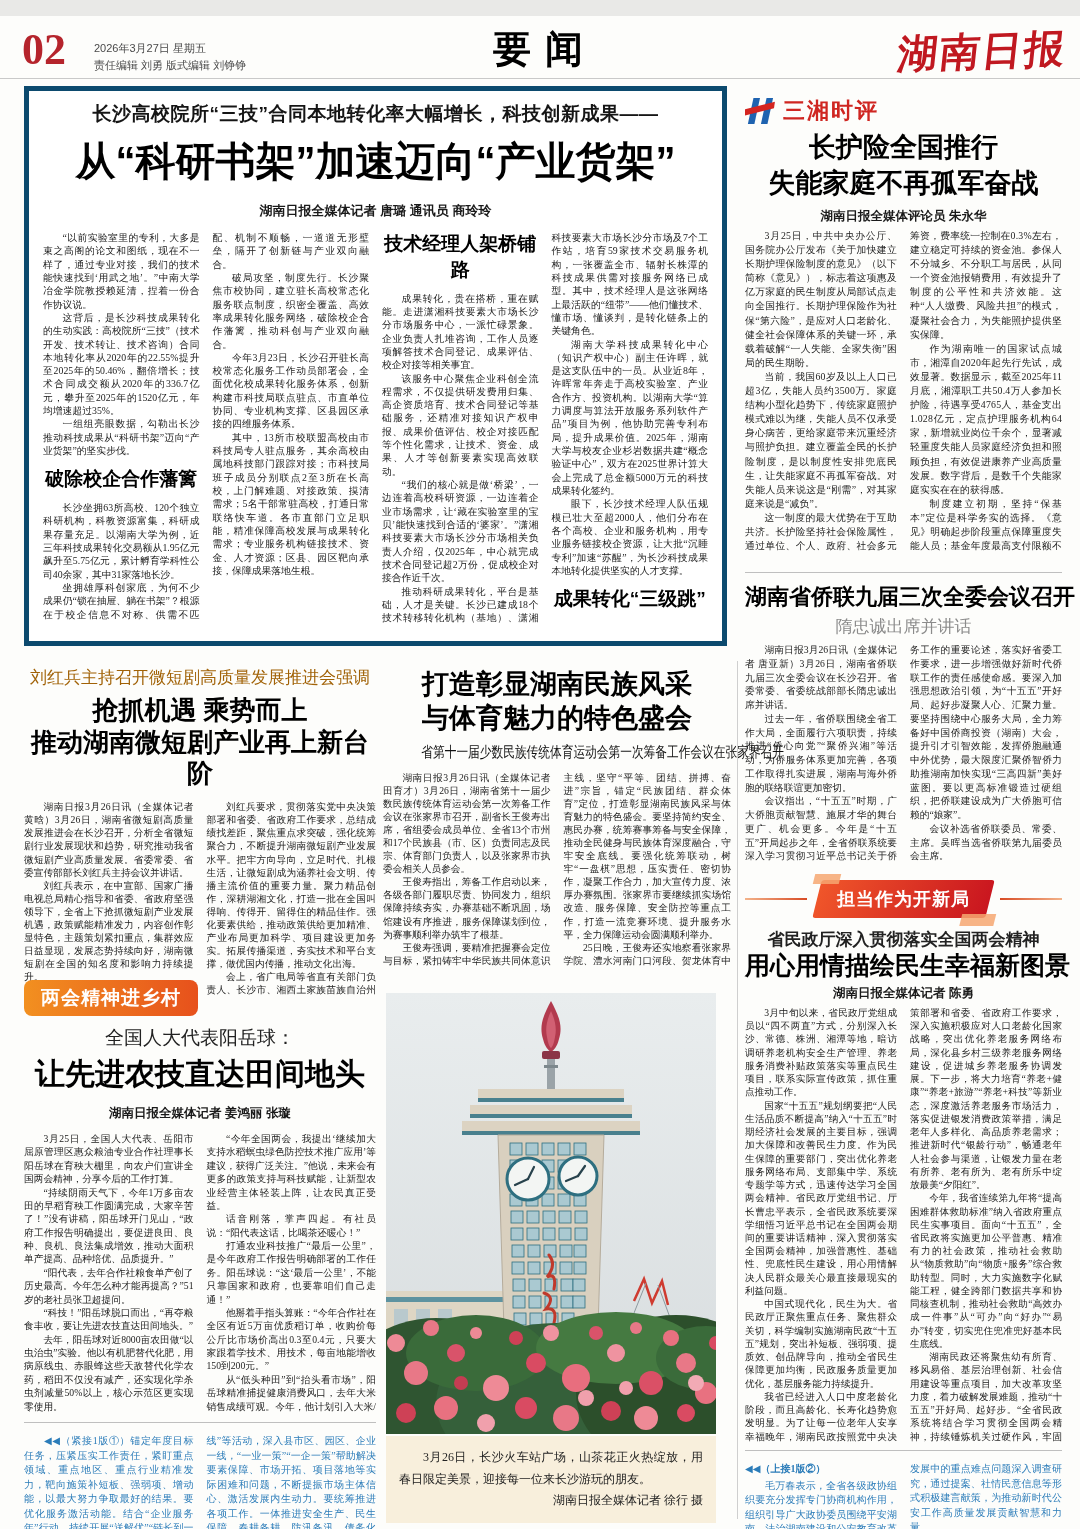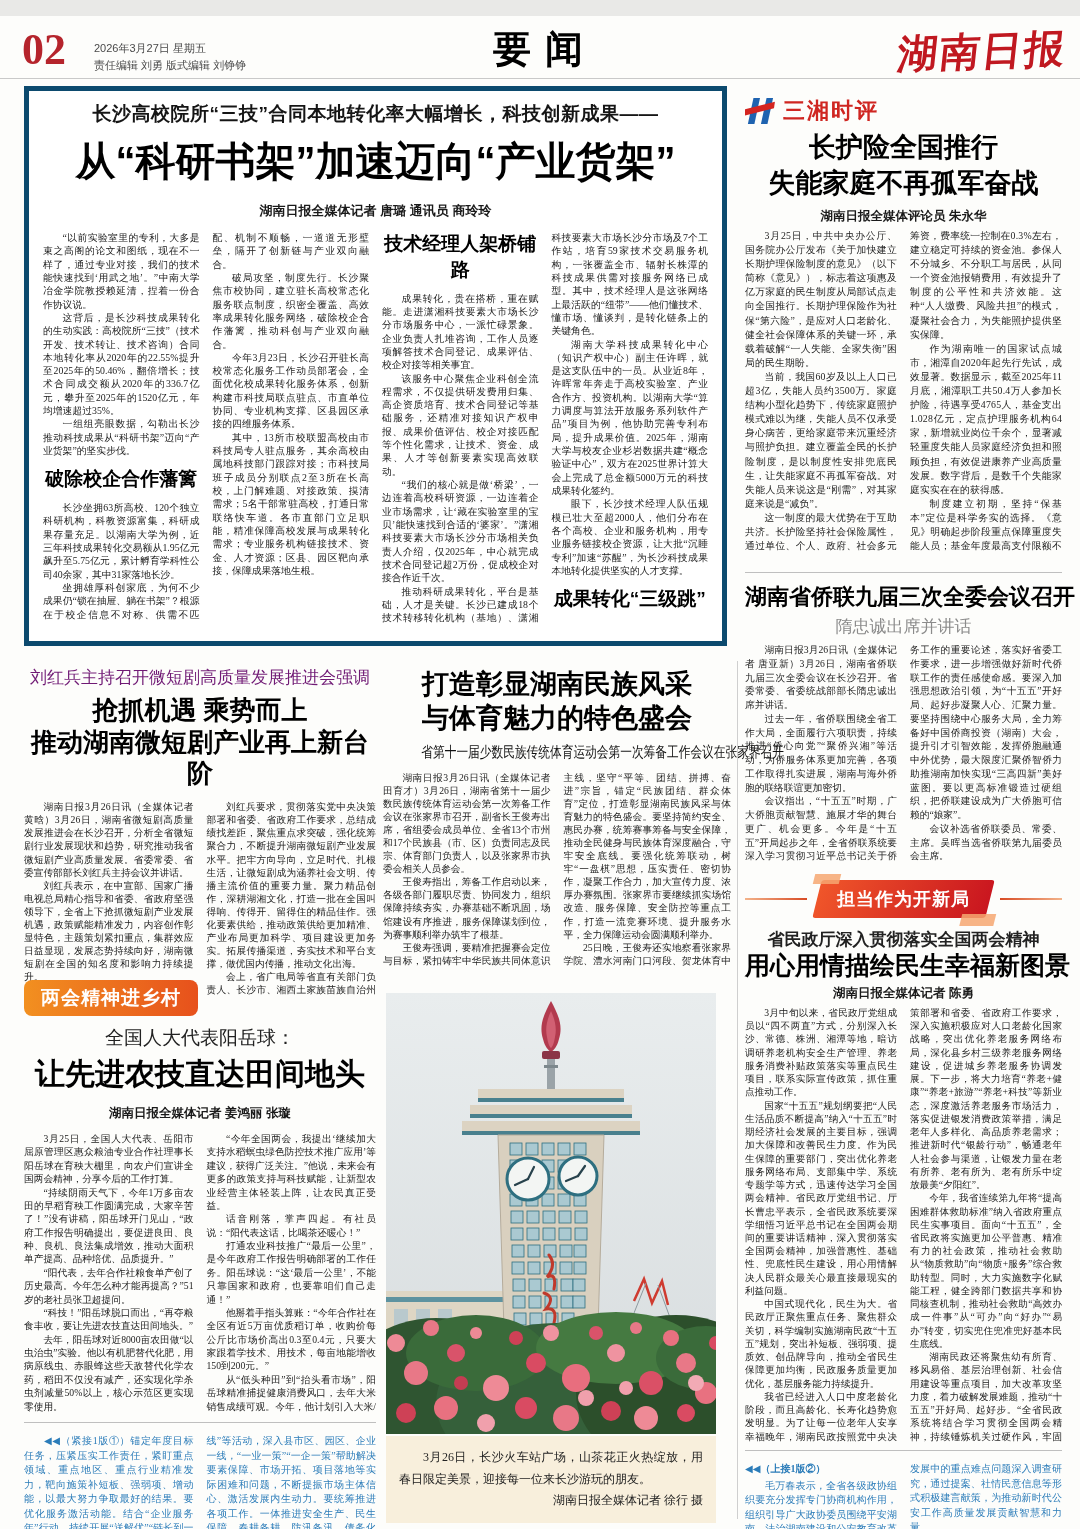--- a/index.html
+++ b/index.html
@@ -45,21 +45,21 @@
   .banner-badge span{display:inline-block;transform:skewX(14deg);color:#fff;font-size:18px;font-weight:800;letter-spacing:1px;}
   .mz-kicker{left:745px;top:912px;width:317px;text-align:center;font-size:17px;font-weight:600;color:#222;}
   .mz-headline{left:745px;top:933px;width:317px;text-align:center;font-size:25px;font-weight:900;color:#000;white-space:nowrap;}
   .mz-byline{left:745px;top:969px;width:317px;text-align:center;font-size:12.5px;font-weight:700;}
   .mz-body{left:745px;top:990px;width:317px;height:440px;column-count:2;font-size:9.6px;line-height:1.38;}
   .jump{color:#2b7cb9;}
   .jump-tag{font-weight:700;text-indent:0;margin-bottom:2px;}
   .jump-right{left:745px;top:1446px;width:317px;height:84px;column-count:2;font-size:10px;line-height:1.45;}
   
   .wd{left:24px;top:650px;width:352px;}
-  .wd-kicker{text-align:center;font-size:17px;font-weight:500;color:#701a75;white-space:nowrap;}
+  .wd-kicker{text-align:center;font-size:17px;font-weight:500;color:#a16207;white-space:nowrap;}
   .wd-headline{text-align:center;font-size:26px;font-weight:900;line-height:1.22;color:#000;margin-top:6px;}
   .wd-body{margin-top:10px;column-count:2;height:198px;font-size:9.7px;line-height:1.35;}
   .sports{left:383px;top:652px;width:348px;}
   .sports-headline{text-align:center;font-size:27px;font-weight:900;line-height:1.25;color:#000;}
   .sports-subhead{text-align:center;font-size:15px;font-weight:500;color:#111;white-space:nowrap;
                   transform:scaleX(0.78);transform-origin:center;margin-top:7px;}
   .sports-body{margin-top:9px;column-count:2;height:198px;font-size:9.7px;line-height:1.35;}
   .vrule{left:737px;top:645px;width:1px;height:858px;background:#cfcfcf;}
   
   .nj{left:24px;top:964px;width:352px;}

